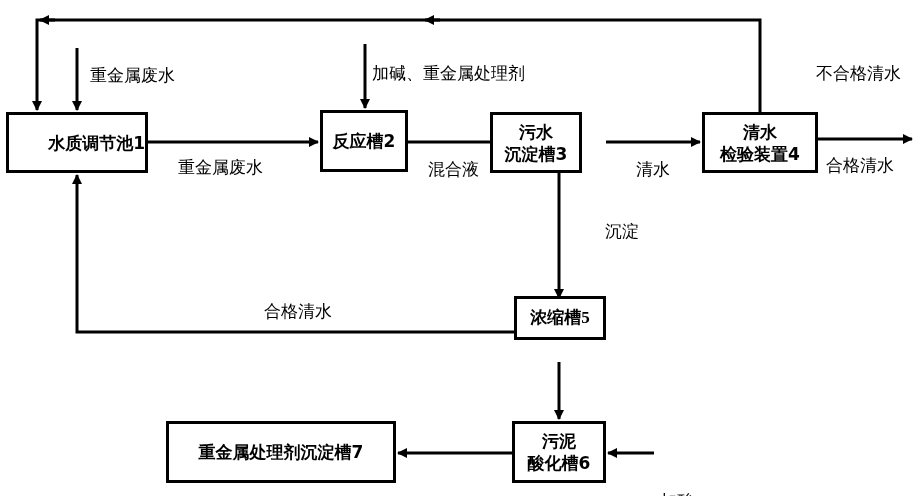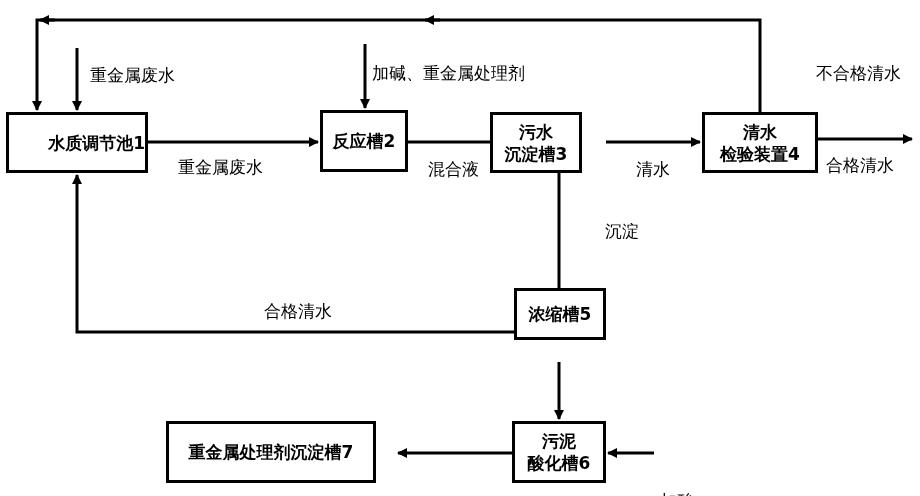--- a/index.html
+++ b/index.html
@@ -58,28 +58,28 @@
   <span>反应槽2</span>
 </div>
 <div class="node" style="left:490px;top:112px;width:92px;height:61px;">
   <span>污水</span>
   <span>沉淀槽3</span>
 </div>
 <div class="node" style="left:702px;top:112px;width:116px;height:61px;">
   <span>清水</span>
   <span>检验装置4</span>
 </div>
-<div class="node" style="left:514px;top:288px;width:92px;height:52px;">
+<div class="node" style="left:514px;top:296px;width:92px;height:44px;font-family:Liberation Serif, serif;">
   <span>浓缩槽5</span>
 </div>
 <div class="node" style="left:512px;top:421px;width:94px;height:62px;">
   <span>污泥</span>
   <span>酸化槽6</span>
 </div>
-<div class="node" style="left:166px;top:421px;width:210px;height:62px;">
+<div class="node" style="left:166px;top:421px;width:230px;height:62px;">
   <span>重金属处理剂沉淀槽7</span>
 </div>
 
 <div class="lbl" style="left:90px;top:64px;">重金属废水</div>
 <div class="lbl" style="left:178px;top:156px;">重金属废水</div>
 <div class="lbl" style="left:372px;top:62px;">加碱、重金属处理剂</div>
 <div class="lbl" style="left:428px;top:142px;margin-top:16px;">混合液</div>
 <div class="lbl" style="left:636px;top:158px;">清水</div>
 <div class="lbl" style="left:826px;top:154px;">合格清水</div>
 <div class="lbl" style="left:816px;top:62px;">不合格清水</div>

